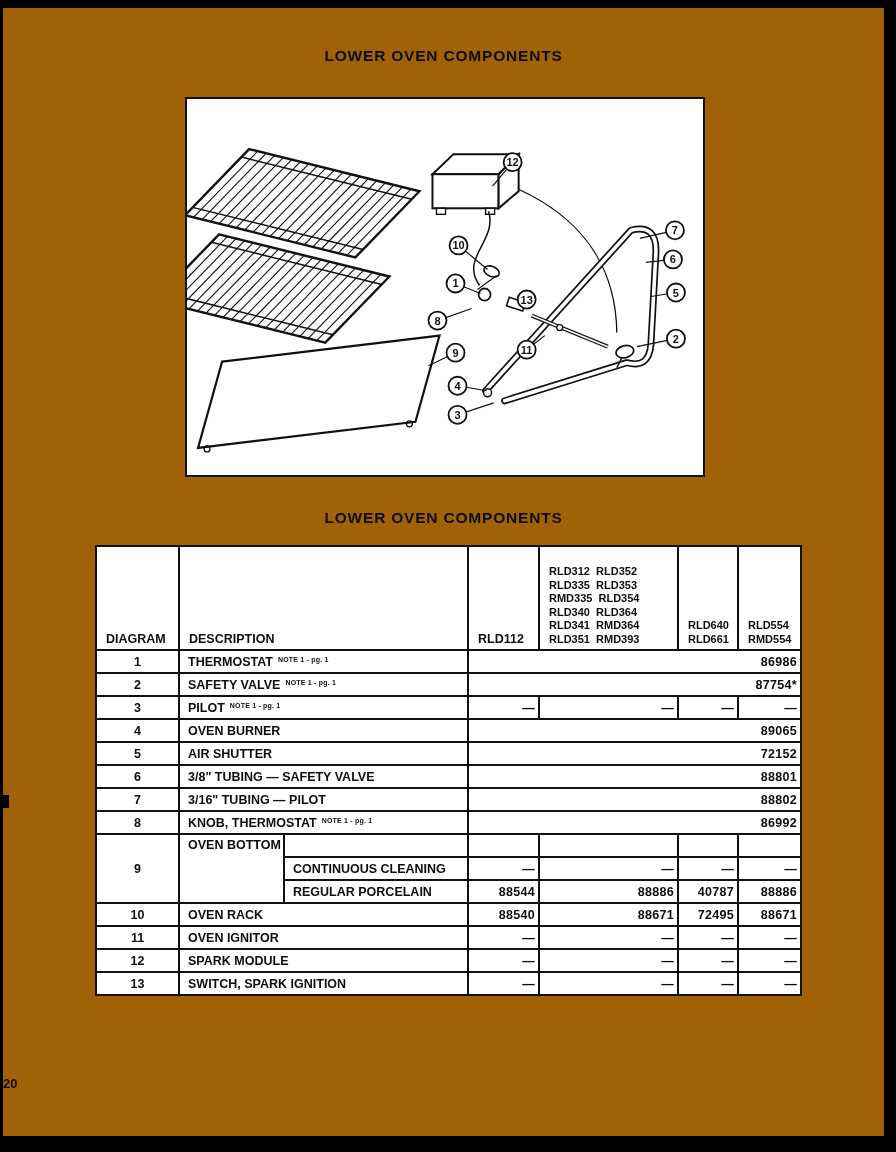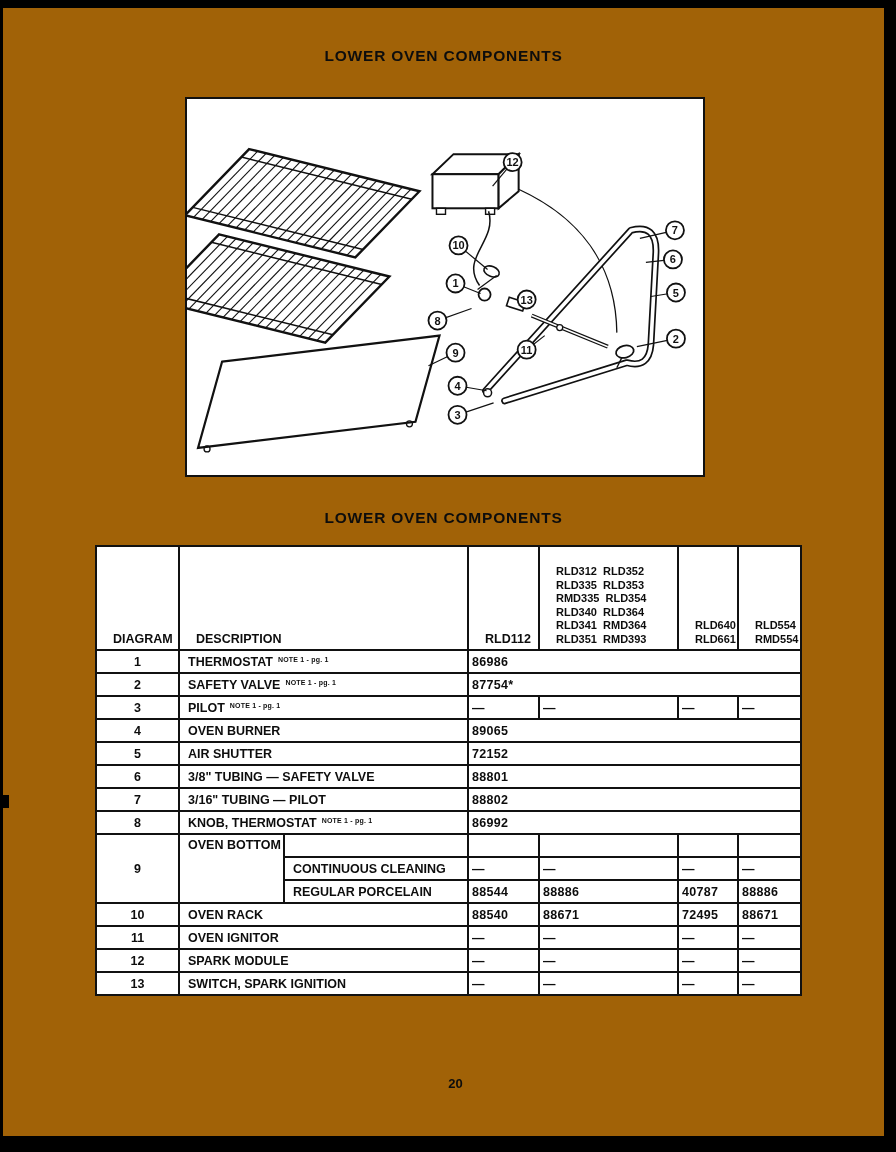--- a/index.html
+++ b/index.html
@@ -17,34 +17,34 @@
   .diagram-box{position:absolute;left:182px;top:89px;width:520px;height:380px;
                border:2.5px solid #111;background:#fff}
   .diagram-box svg{display:block;width:100%;height:100%}
   .co{fill:#fff;stroke:#111;stroke-width:1.8}
   .cot{font:bold 11px "Liberation Sans",sans-serif;fill:#111;text-anchor:middle}
   .leader{stroke:#111;stroke-width:1.2}
 
   .parts-table{position:absolute;left:92px;top:537px;width:705px;
                border-collapse:collapse;table-layout:fixed;background:#fff}
   .parts-table td,.parts-table th{border:2px solid #111;font-weight:bold;overflow:hidden}
-  .parts-table th{vertical-align:bottom;text-align:left;padding:3px 16px;font-size:12.5px}
+  .parts-table th{vertical-align:bottom;text-align:left;padding:3px 9px;font-size:12.5px}
   .h-models div{font-size:11px;line-height:13.5px;white-space:pre}
   .h-stack div{font-size:11px;line-height:14px;white-space:pre}
   .parts-table tbody tr{height:23px}
   .parts-table tbody td{font-size:12.5px;padding:1px 3px}
   .c-num{text-align:center}
   .c-desc,.c-desca,.c-descb{text-align:left;padding-left:8px !important;white-space:nowrap}
   .c-desca{vertical-align:top;padding-top:3px !important}
-  .c-val{text-align:left;letter-spacing:.3px}
+  .c-val{text-align:right;letter-spacing:.3px}
   .note{font-size:7px;letter-spacing:.2px;position:relative;top:-3.5px;margin-left:5px;white-space:nowrap}
 
   .footnote{position:absolute;left:94px;top:999px;width:716px;
             font-size:13px;font-weight:bold;line-height:17.5px}
-  .page-num{position:absolute;top:1068px;left:12px;width:100%;text-align:center;
+  .page-num{position:absolute;top:1068px;left:0;width:100%;text-align:left;
             font-size:13px;font-weight:bold}
 </style>
 </head>
 <body>
 
 <div class="page">
 
   <div class="title title-top">LOWER OVEN COMPONENTS</div>
 
   <div class="diagram-box">

